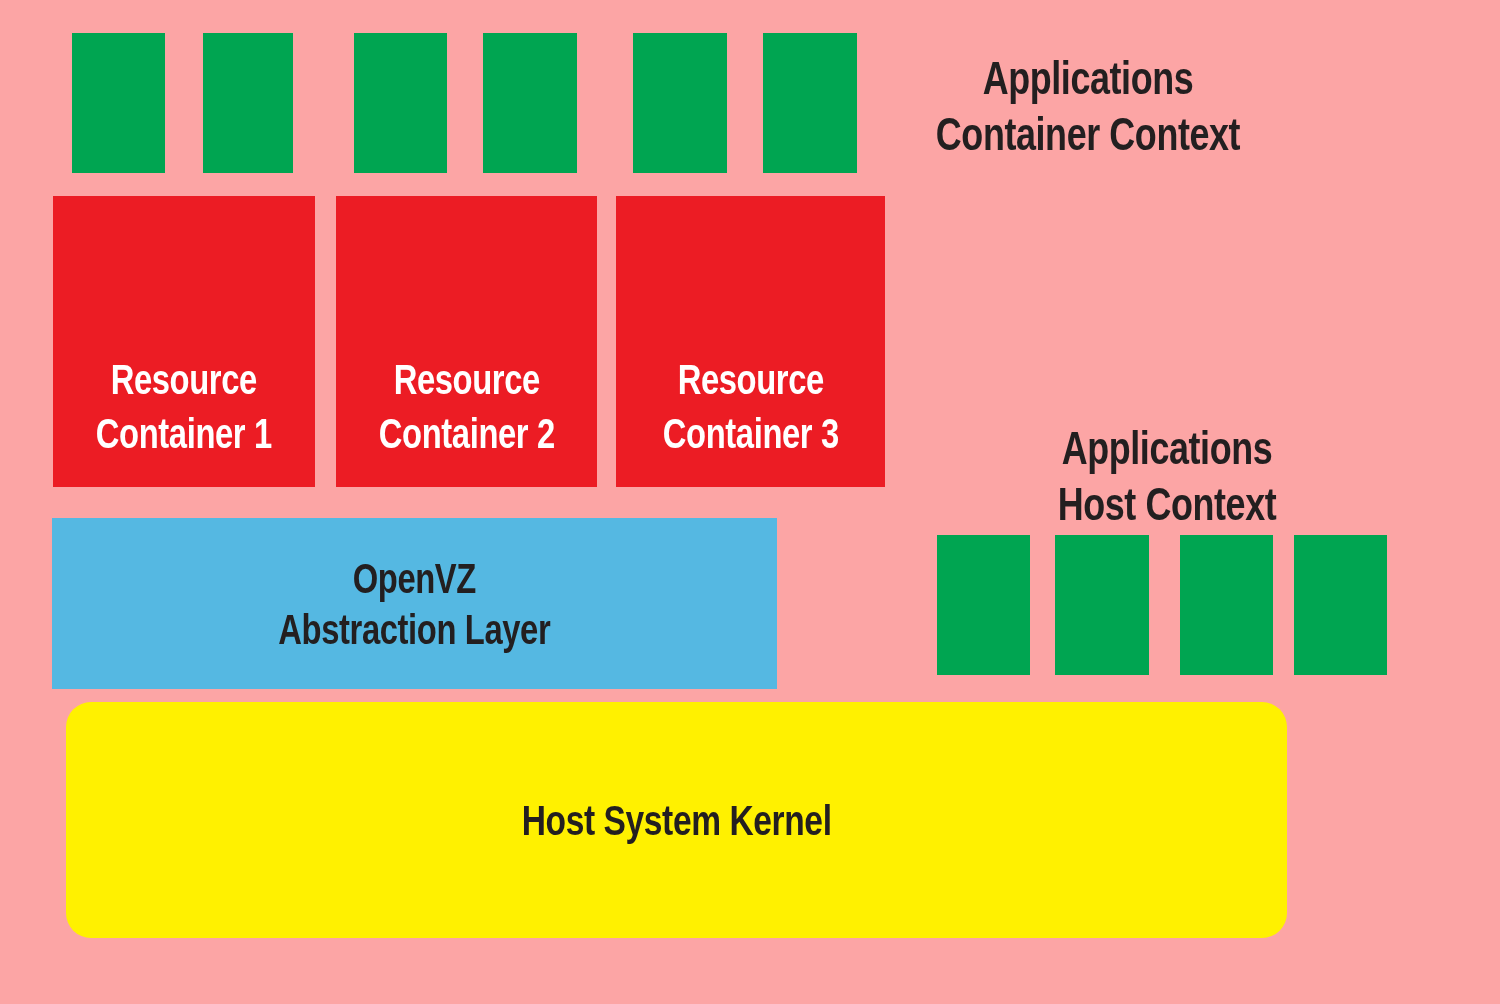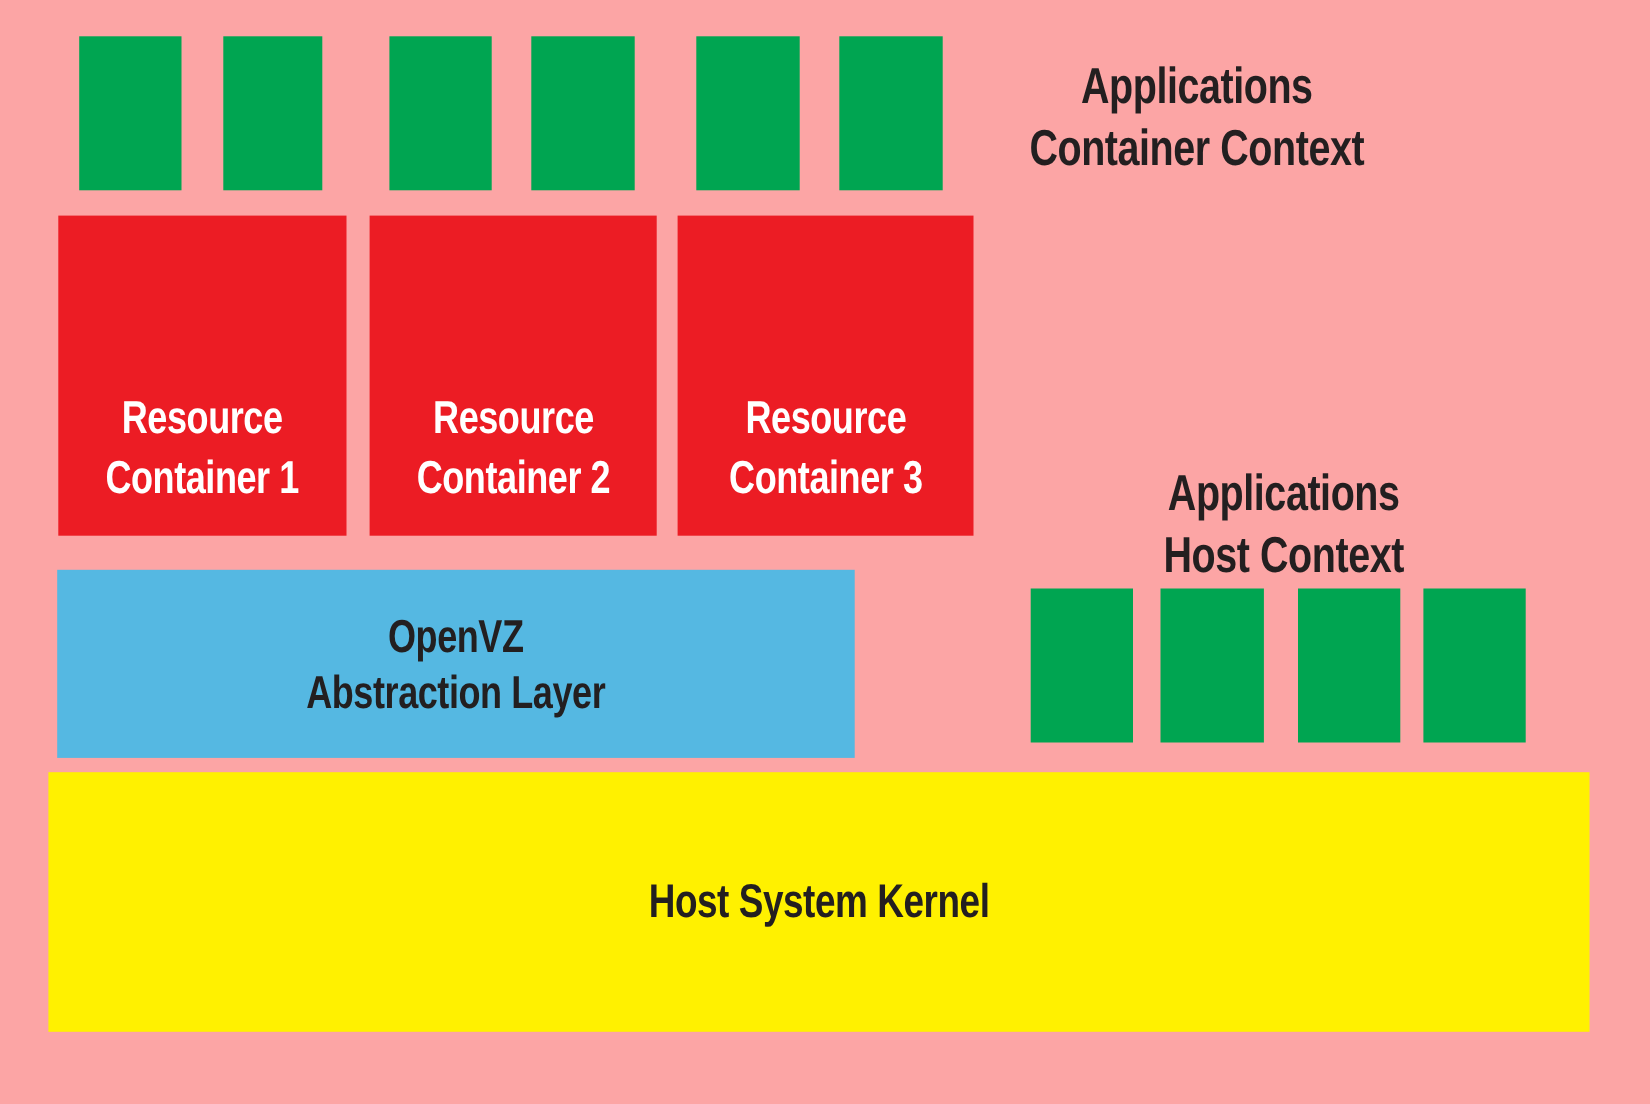--- a/index.html
+++ b/index.html
@@ -81,26 +81,27 @@
   }
   .blue-text {
     color: var(--text_dark);
     font-size: 42px;
     line-height: 51px;
     text-align: center;
   }
   
   .yellow-box {
     position: absolute;
-    left: 44px; top: 702px;
-    width: 1401px; height: 236px;
+    left: 66px; top: 702px;
+    width: 1221px; height: 236px;
     background: var(--yellow);
     display: flex;
     align-items: center;
     justify-content: center;
+    border-radius: 25px;
   }
   .kernel-text {
     color: var(--text_dark);
     font-size: 43px;
     text-align: center;
   }
   
   .side-label {
     position: absolute;
     width: 420px;

